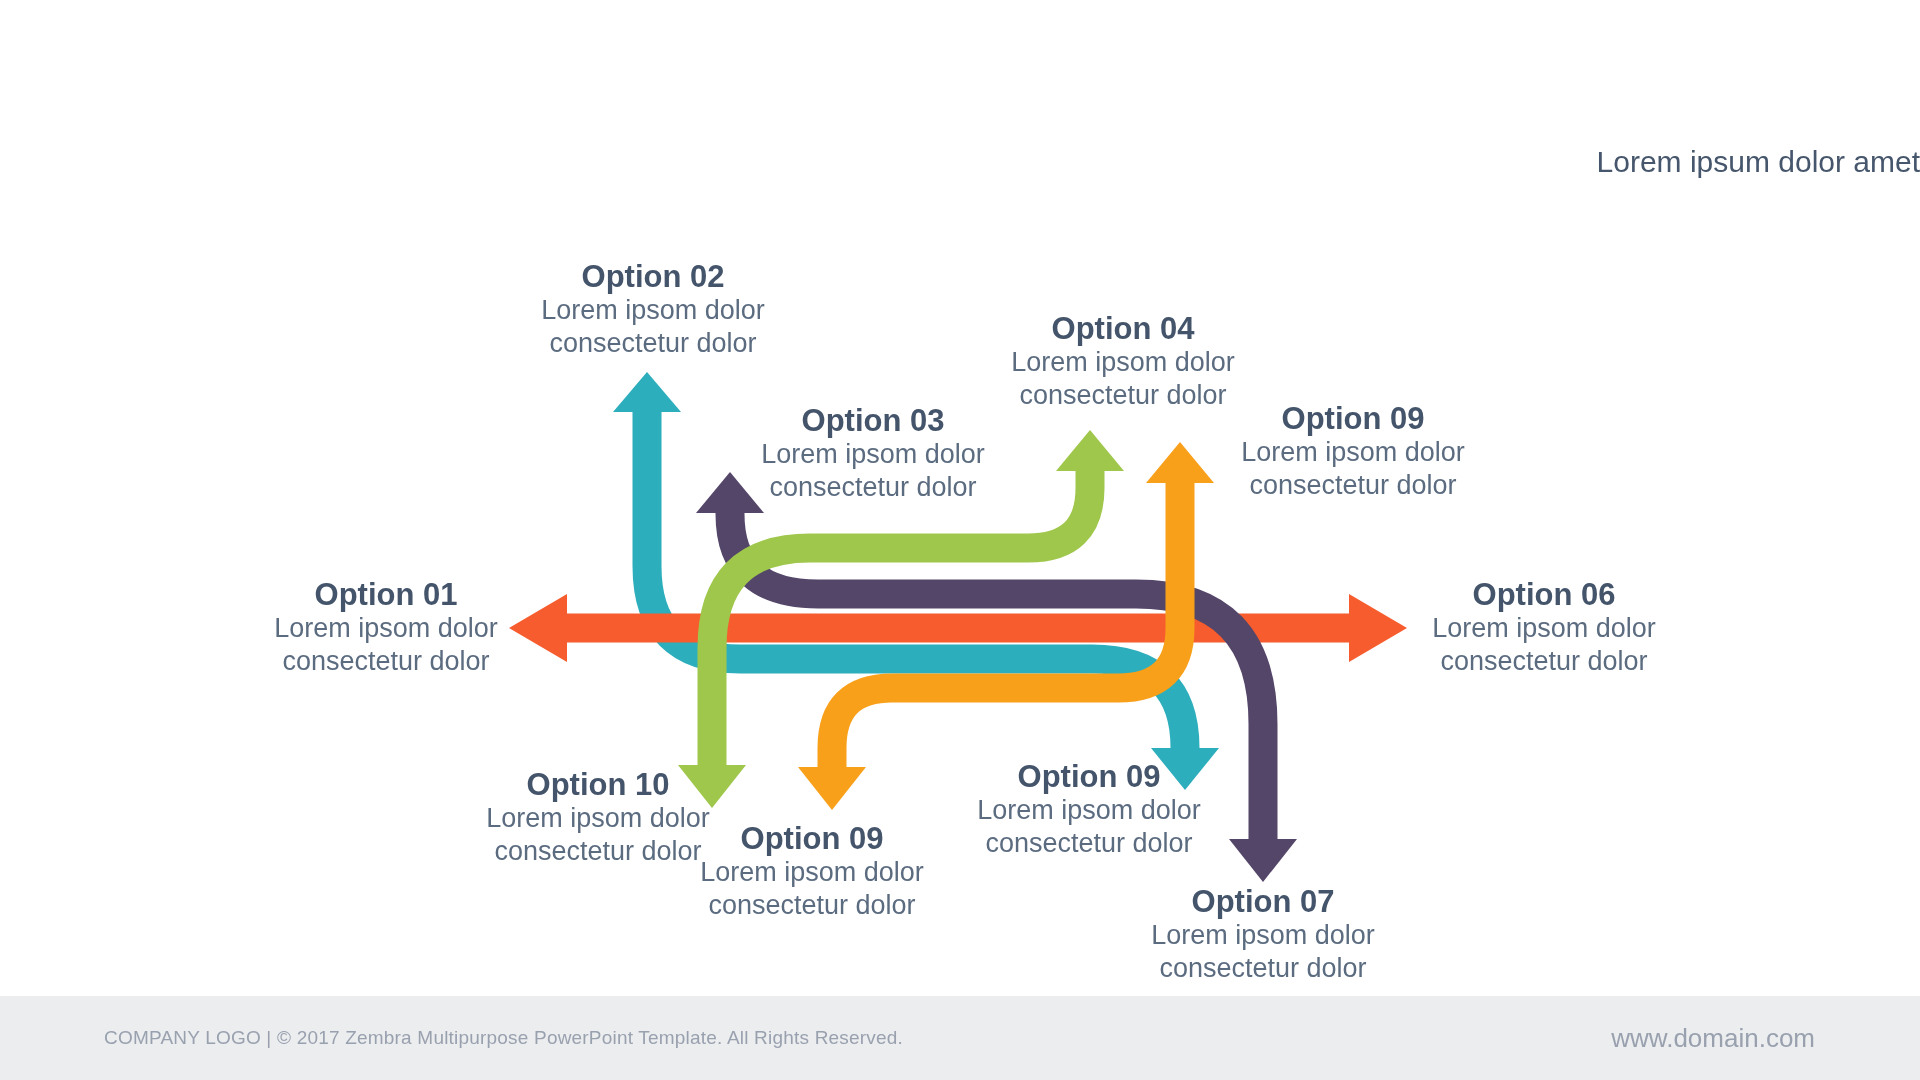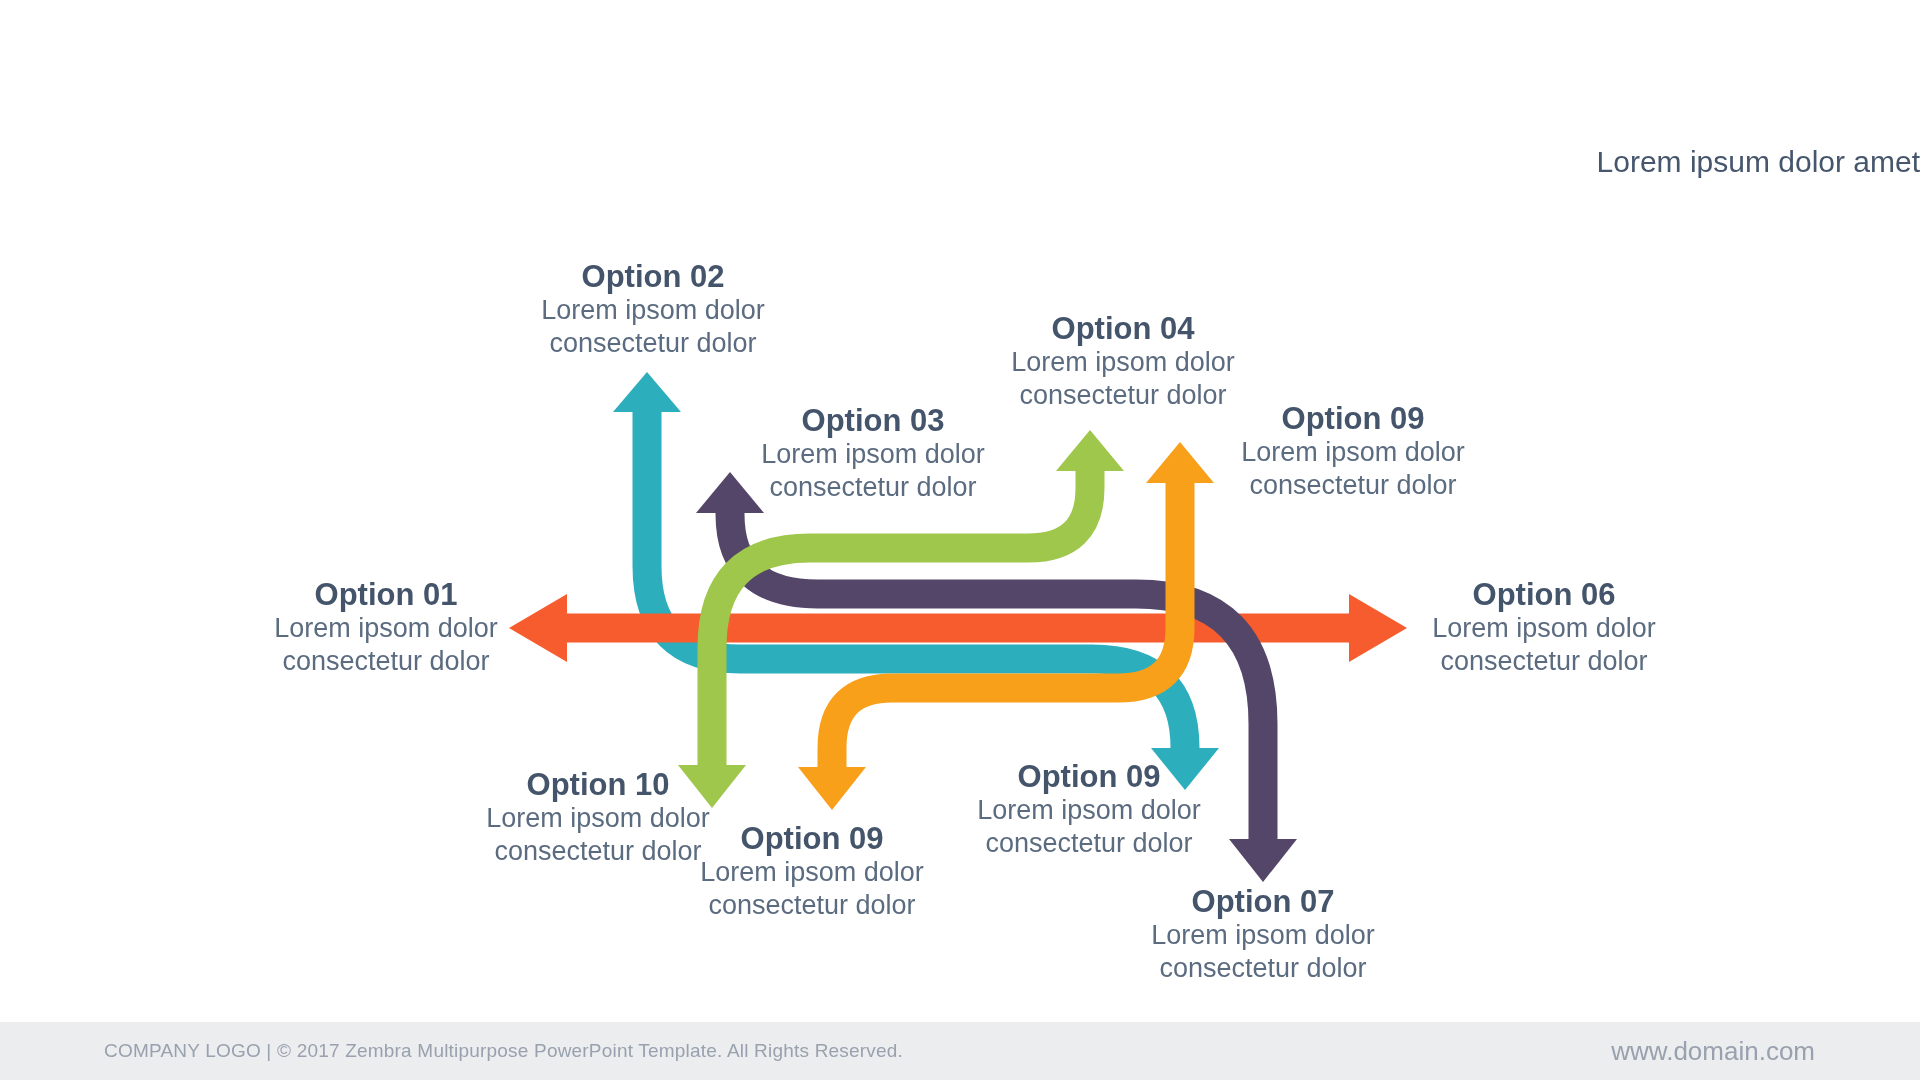--- a/index.html
+++ b/index.html
@@ -55,21 +55,21 @@
   .option-line {
     font-size: 27px;
     color: #5C6C80;
     line-height: 33px;
   }
   .footer-bar {
     position: absolute;
     left: 0;
     bottom: 0;
     width: 100%;
-    height: 58px;
+    height: 84px;
     background: #ECEDEF;
   }
   .footer-left {
     position: absolute;
     left: 104px;
     top: 50%;
     transform: translateY(-50%);
     font-size: 19px;
     color: #99A1AF;
     letter-spacing: 0.2px;

